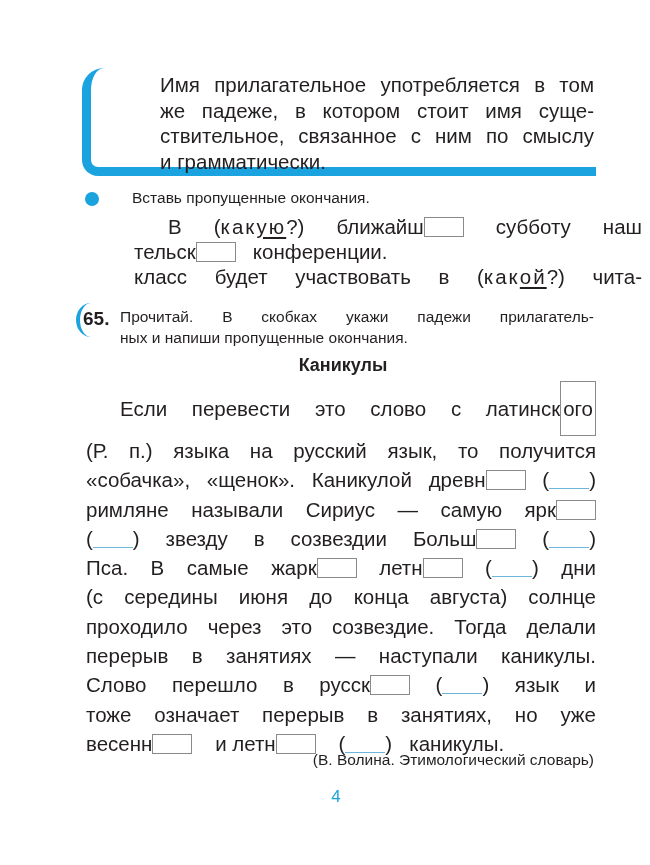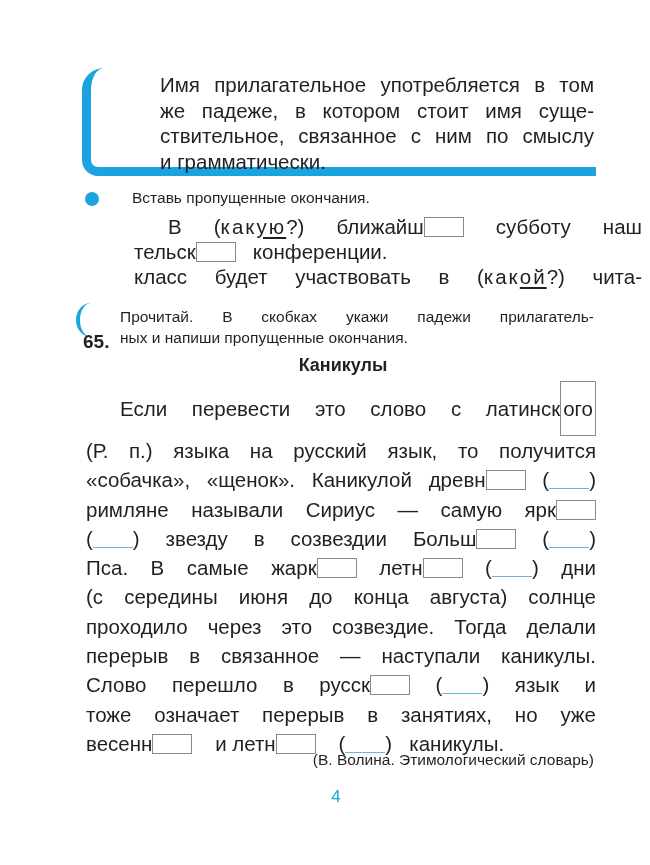--- a/index.html
+++ b/index.html
@@ -29,21 +29,21 @@
     .gap-box.wide { width: 40px; }
     .filled { display: inline-block; border: 1.5px solid #8a8a8a; padding: 17px 2px; line-height: 19px;
               vertical-align: 0px; }
     .blank { display: inline-block; width: 40px; border-bottom: 1.5px solid #6cb6dc; height: 16px; vertical-align: -2px; }
     .spaced { letter-spacing: 2px; }
     .ul { text-decoration: underline; text-underline-offset: 3px; }
 
     .num-badge { position: absolute; left: 76px; top: 303px; width: 38px; height: 38px; }
     .num-badge .arc { position: absolute; left: 0; top: 0; width: 30px; height: 34px;
                       border-left: 4px solid #1ba3e0; border-radius: 50%; box-sizing: border-box; }
-    .num-badge .num { position: absolute; left: 7px; top: 5px; font-weight: bold; font-size: 19px; margin-top: 23px; }
+    .num-badge .num { position: absolute; left: 7px; top: 5px; font-weight: bold; font-size: 19px; }
     .task2-instr { position: absolute; left: 120px; top: 306px; width: 474px; font-size: 15.5px; line-height: 21px; }
 
     .title { position: absolute; left: 0; width: 650px; top: 355px; text-align: center;
              font-weight: bold; font-size: 18px; padding-left: 36px; box-sizing: border-box; }
 
     .story { position: absolute; left: 86px; top: 381px; width: 510px; font-size: 20.5px; line-height: 29.3px; }
 
     .source { position: absolute; right: 56px; top: 751px; font-size: 15.5px; }
     .page-num { position: absolute; left: 0; width: 650px; top: 787px; text-align: center;
                 font-size: 17px; color: #1ba3e0; padding-left: 22px; box-sizing: border-box; }
@@ -107,21 +107,21 @@
     <span><span>(</span><span class="blank"></span><span>)</span></span>
   </span>
   <span class="jline">
     <span><span>Пса. В самые жарк</span><span class="gap-box wide"></span></span>
     <span><span>летн</span><span class="gap-box wide"></span></span>
     <span><span>(</span><span class="blank"></span><span>)</span></span>
     <span>дни</span>
   </span>
   <span class="jline">(с середины июня до конца августа) солнце</span>
   <span class="jline">проходило через это созвездие. Тогда делали</span>
-  <span class="jline">перерыв в связанное — наступали каникулы.</span>
+  <span class="jline">перерыв в занятиях — наступали каникулы.</span>
   <span class="jline">
     <span>Слово перешло в русск</span><span class="gap-box wide"></span>
     <span><span>(</span><span class="blank"></span><span>)</span></span>
     <span>язык и</span>
   </span>
   <span class="jline">тоже означает перерыв в занятиях, но уже</span>
   <span class="jline last">
     <span>весенн</span><span class="gap-box wide"></span>&nbsp;&nbsp;&nbsp;&nbsp;<span>и летн</span><span class="gap-box wide"></span>&nbsp;&nbsp;&nbsp;&nbsp;<span>(</span><span class="blank"></span><span>)</span>&nbsp;&nbsp;&nbsp;<span>каникулы.</span>
   </span>
 </div>

